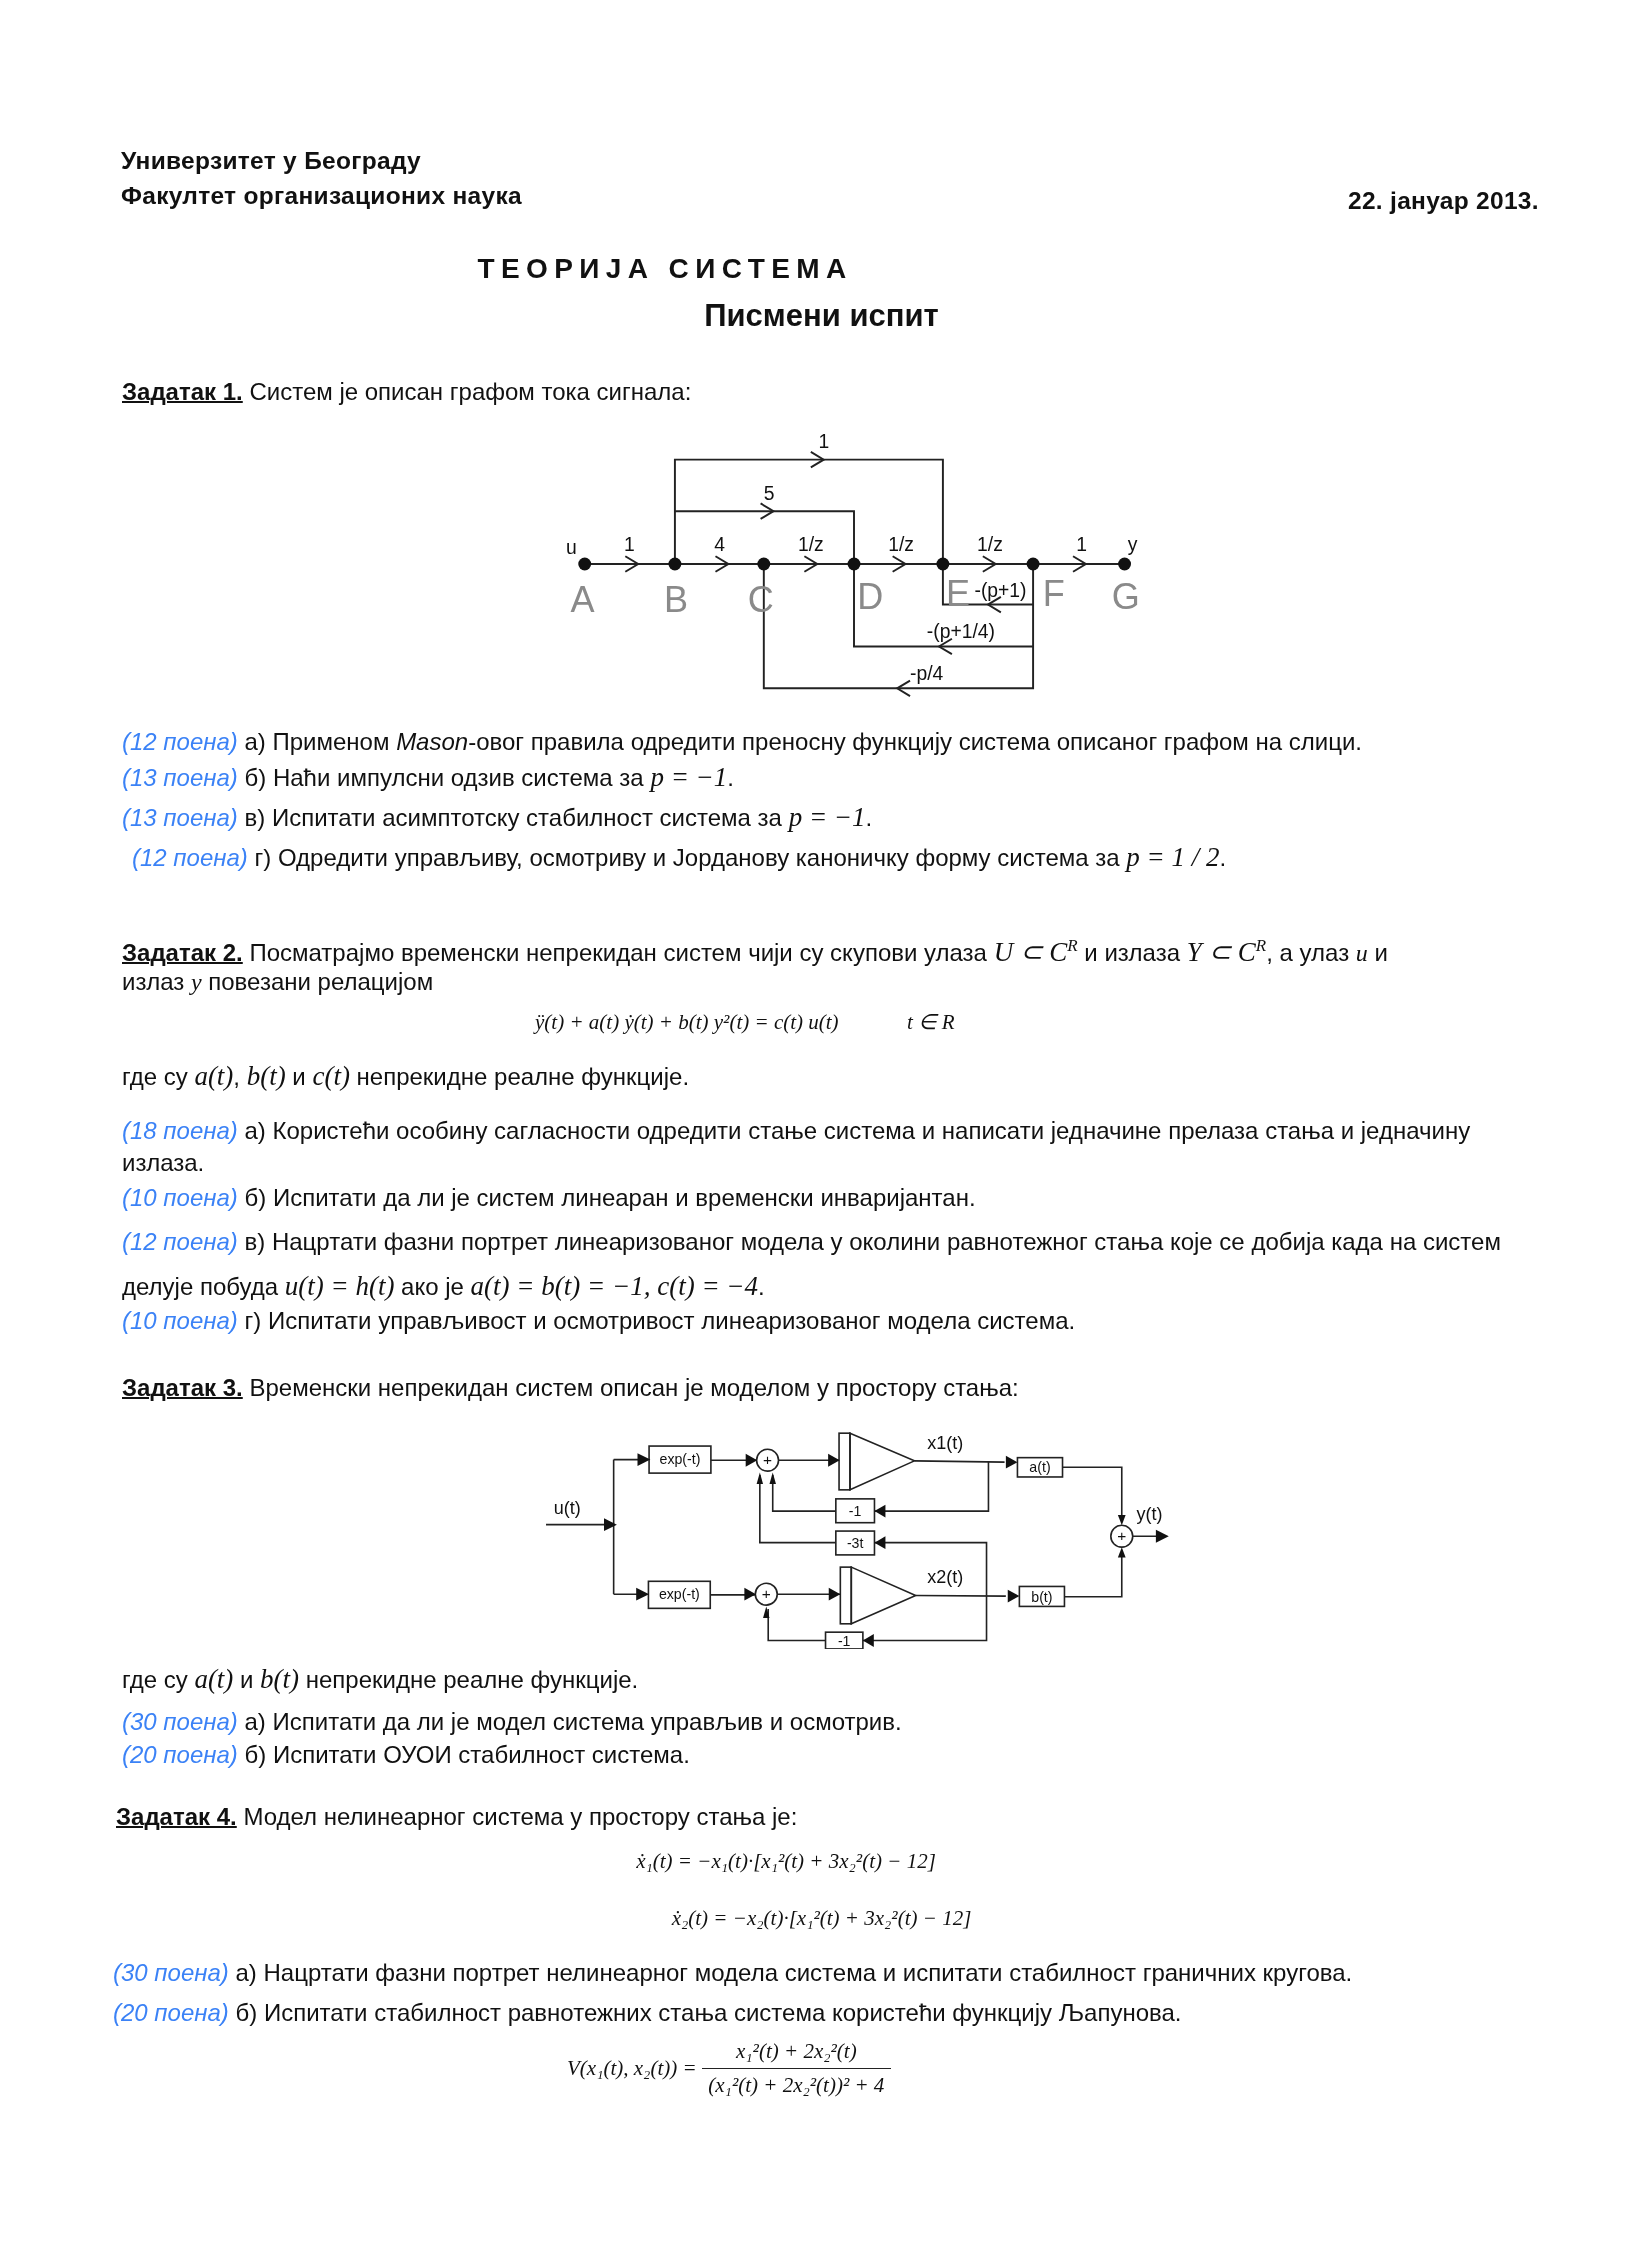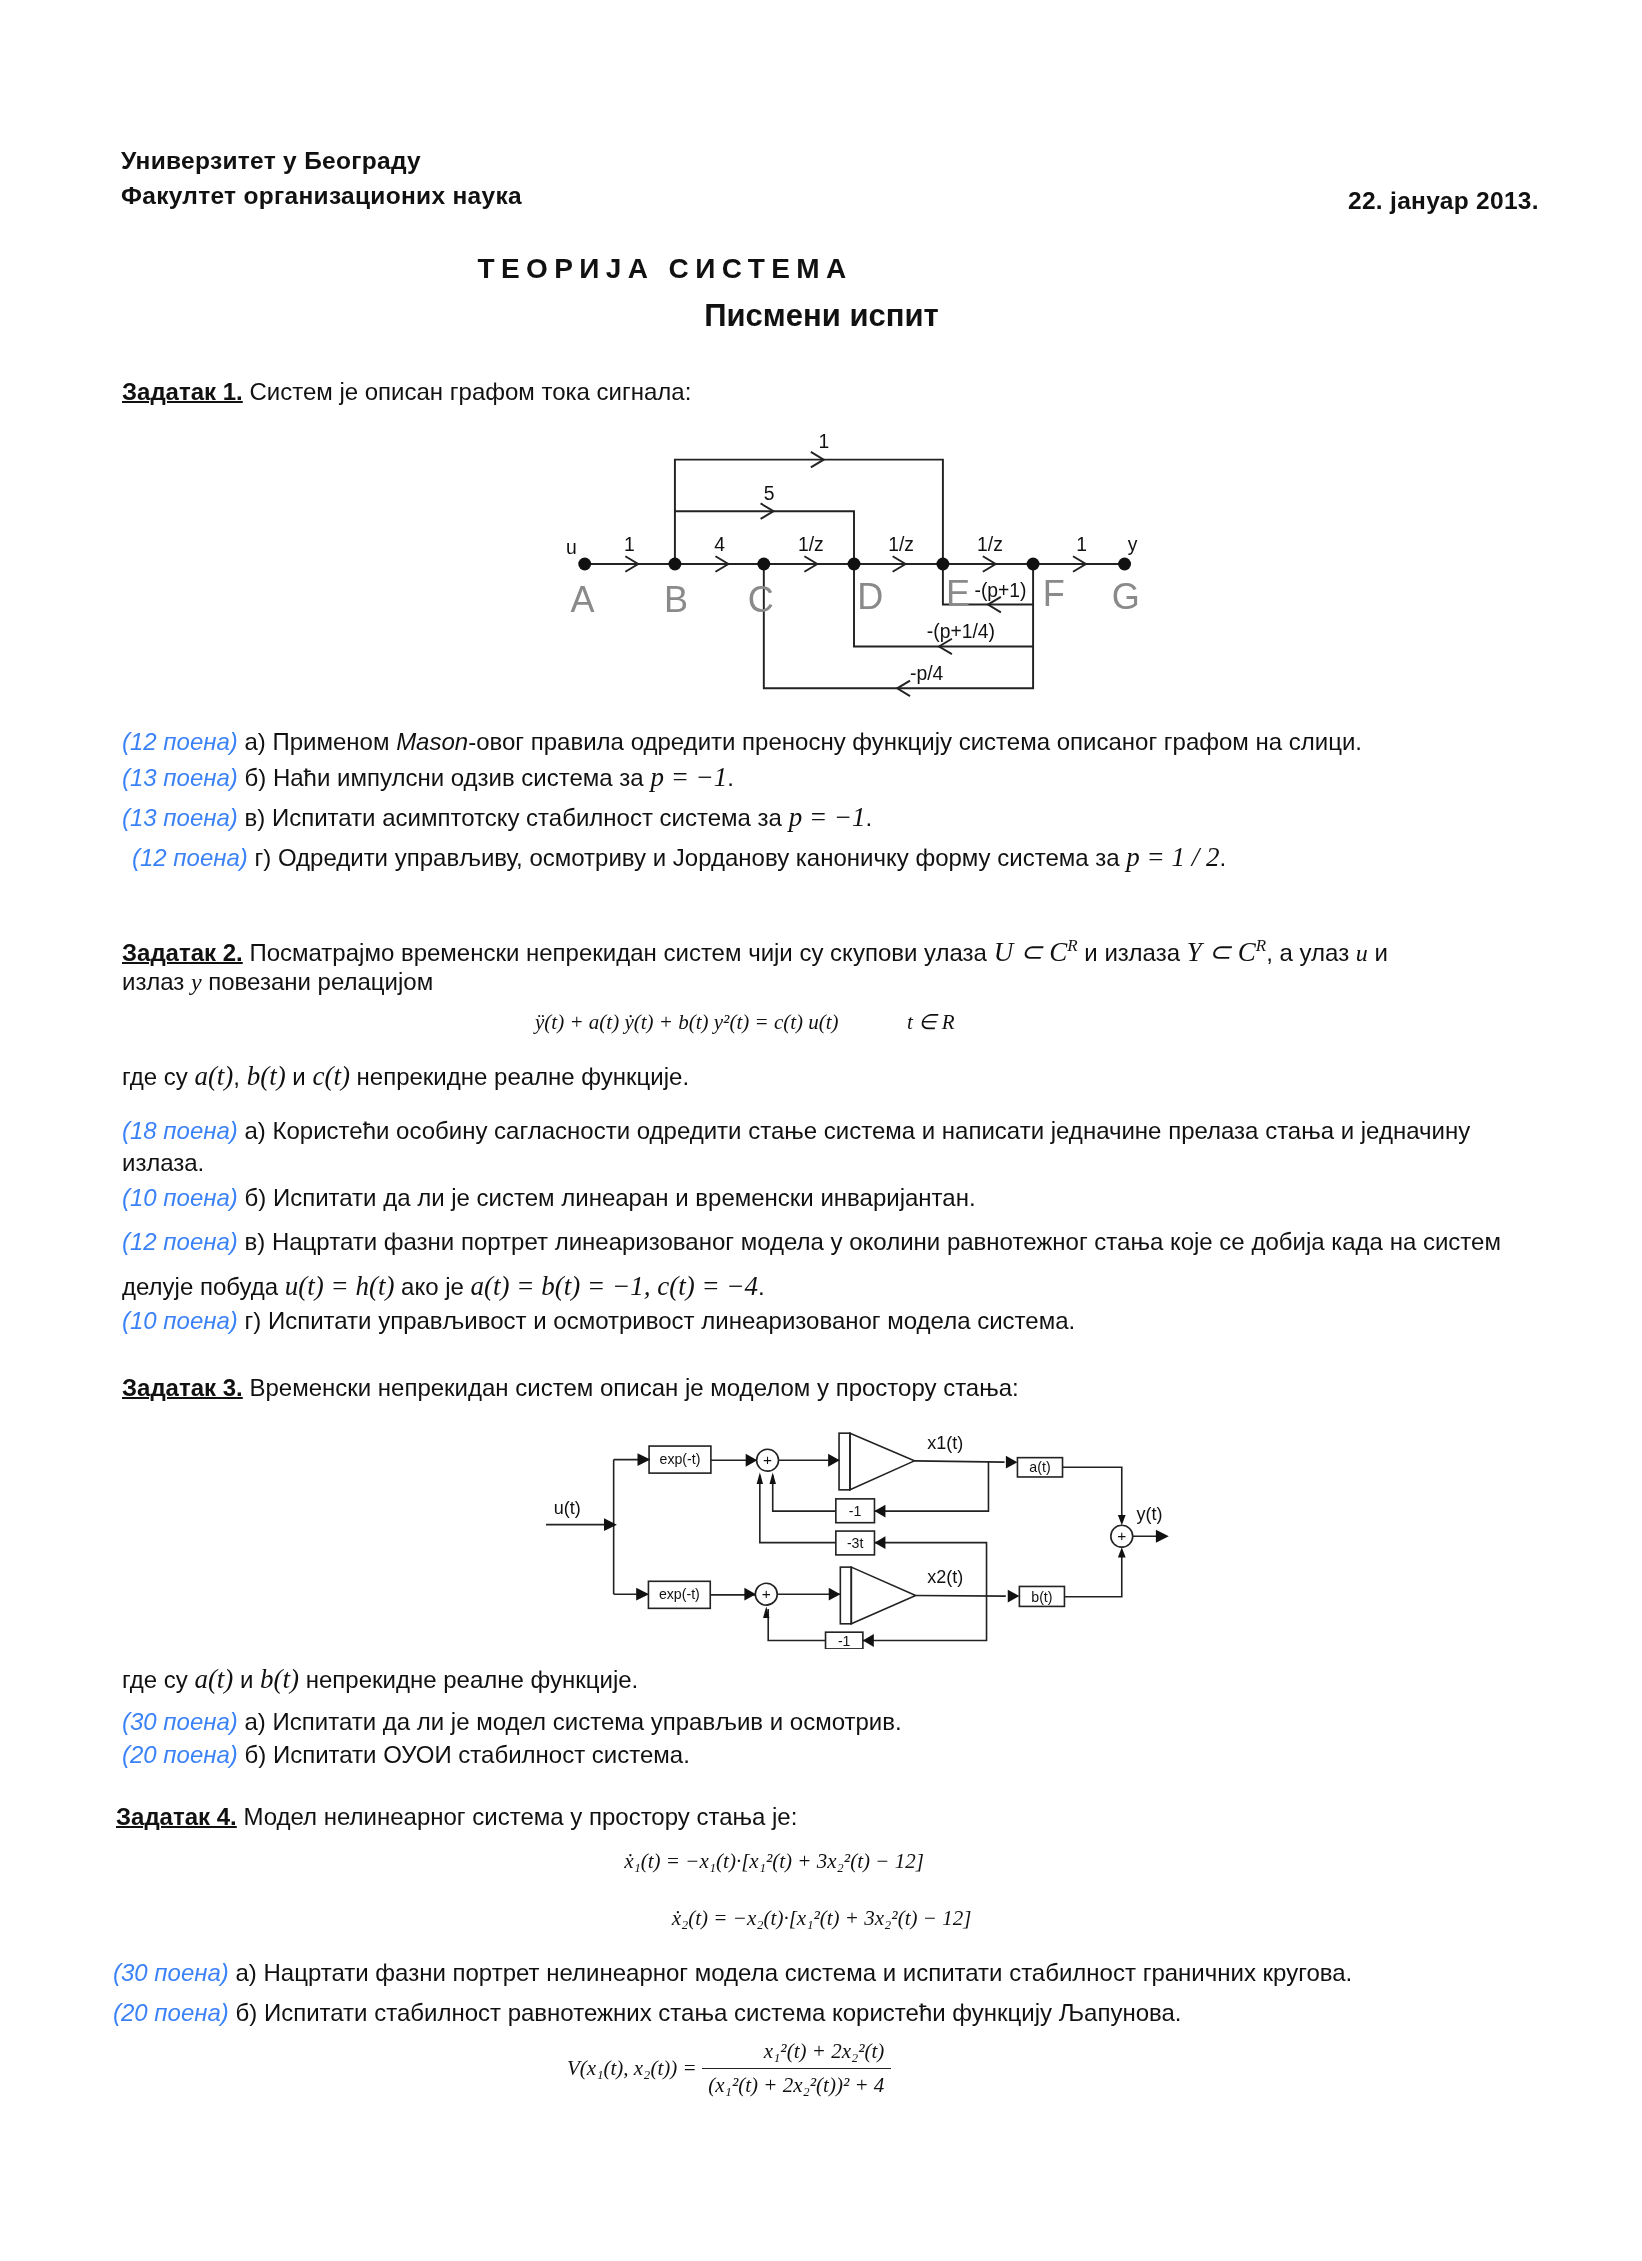--- a/index.html
+++ b/index.html
@@ -12,21 +12,21 @@
   .title { font-size: 28px; font-weight: bold; letter-spacing: 6.4px; text-align: center; width: 1330px; left: 0; }
   .subtitle { font-size: 31px; font-weight: bold; text-align: center; width: 1643px; left: 0; }
   .body-text { font-size: 24px; line-height: 32px; }
   .task-label { font-weight: bold; text-decoration: underline; text-decoration-thickness: 1.9px; }
   .pts { font-style: italic; color: #3b82f6; }
   .math { font-family: "Liberation Serif", serif; font-style: italic; font-size: 27px; }
   .eq { font-family: "Liberation Serif", serif; font-style: italic; font-size: 21px; text-align: center; }
   sup.s, sub.s { font-size: 17px; font-style: italic; }
   .handwritten { font-family: "DejaVu Sans", sans-serif; font-size: 56px; color: #8a8a8a; font-weight: normal; }
   svg text { font-family: "Liberation Sans", sans-serif; }
-  .frac { display: inline-block; vertical-align: middle; text-align: right; }
+  .frac { display: inline-block; vertical-align: middle; text-align: center; }
   .frac .num, .frac .den { display: block; padding: 0 6.4px; }
   .frac .num { border-bottom: 1.9px solid #222; padding-bottom: 3.9px; }
   .frac .den { padding-top: 3.9px; }
 </style>
 </head>
 <body>
 
 <div class="abs hdr" style="left:121px; top:147px;">Универзитет у Београду</div>
 <div class="abs hdr" style="left:121px; top:182px;">Факултет организационих наука</div>
 <div class="abs hdr" style="left:1348px; top:187px;">22. јануар 2013.</div>
@@ -283,21 +283,21 @@
 <div class="abs body-text" style="left:122px; top:1739px;">
   <span class="pts">(20 поена)</span>
   <span>б)</span>
   <span>Испитати ОУОИ стабилност система.</span>
 </div>
 
 <div class="abs body-text" style="left:116px; top:1801px;">
   <span class="task-label">Задатак 4.</span>
   <span>Модел нелинеарног система у простору стања је:</span>
 </div>
-<div class="abs eq" style="left:0; width:1548px; top:1849px;">ẋ₁(t) = −x₁(t)·[x₁²(t) + 3x₂²(t) − 12]</div>
+<div class="abs eq" style="left:12px; width:1548px; top:1849px;">ẋ₁(t) = −x₁(t)·[x₁²(t) + 3x₂²(t) − 12]</div>
 <div class="abs eq" style="left:0; width:1643px; top:1906px;">ẋ₂(t) = −x₂(t)·[x₁²(t) + 3x₂²(t) − 12]</div>
 
 <div class="abs body-text" style="left:113px; top:1957px;">
   <span class="pts">(30 поена)</span>
   <span>а)</span>
   <span>Нацртати фазни портрет нелинеарног модела система и испитати стабилност граничних кругова.</span>
 </div>
 <div class="abs body-text" style="left:113px; top:1997px;">
   <span class="pts">(20 поена)</span>
   <span>б)</span>

